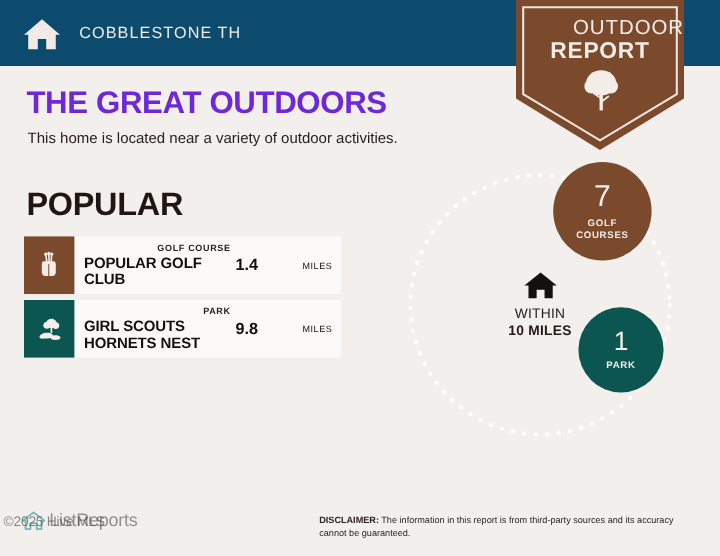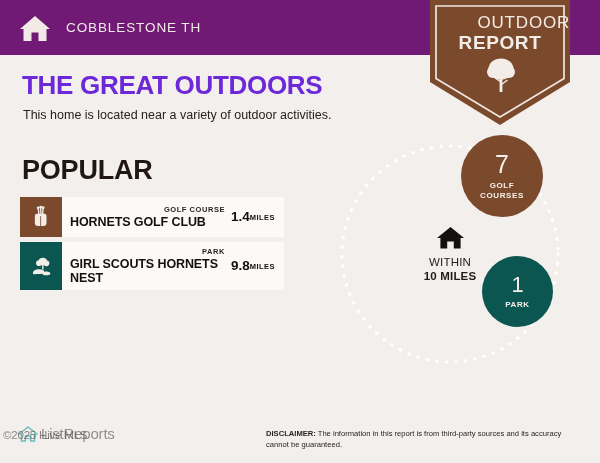--- a/index.html
+++ b/index.html
@@ -16,21 +16,21 @@
     color: #1c1411;
   }
 
   
   #header-bar {
     position: absolute;
     left: 0;
     top: 0;
     width: 600px;
     height: 55px;
-    background: #701a75;
+    background: #0c4a6e;
     display: flex;
     align-items: center;
   }
   #header-home-icon {
     margin-left: 18px;
     width: 34px;
     height: 30px;
     display: block;
   }
   #header-title {
@@ -155,24 +155,25 @@
     justify-content: center;
   }
   .poi-dist-num {
     font-size: 13.5px;
     font-weight: bold;
     color: #15100d;
     line-height: 1;
   }
   .poi-dist-unit {
     font-size: 7.5px;
-    font-weight: bold;
+    font-weight: normal;
     letter-spacing: 0.5px;
     color: #15100d;
     margin-top: 1px;
+    padding-left: 37px;
   }
 
   
   #radial-area {
     position: absolute;
     left: 330px;
     top: 130px;
     width: 270px;
     height: 250px;
   }
@@ -334,21 +335,21 @@
         <path d="M9 3.5 L9.8 10 M11.6 2.6 L11.9 9.8 M14.2 3.2 L13.8 10" stroke="#f4ece7" stroke-width="1.5" fill="none" stroke-linecap="round"></path>
         <circle cx="8.9" cy="3" r="1.5" fill="#f4ece7"></circle>
         <circle cx="11.7" cy="2.3" r="1.5" fill="#f4ece7"></circle>
         <circle cx="14.4" cy="2.9" r="1.5" fill="#f4ece7"></circle>
         <path d="M7.4 9.5 L15.9 9.5 C17.3 9.5 18 10.6 18 12.2 L18 19.5 C18 21.6 16.6 22.8 14.8 22.8 L8.5 22.8 C6.7 22.8 5.3 21.6 5.3 19.5 L5.3 12.2 C5.3 10.6 6 9.5 7.4 9.5 Z" fill="#f4ece7"></path>
         <path d="M11.6 12 L11.6 22.8" stroke="#7b4a2d" stroke-width="0.9" fill="none"></path>
       </svg>
     </div>
     <div class="poi-text">
       <span class="poi-cat">GOLF COURSE</span>
-      <span class="poi-name">HORNETS GOLF CLUB</span>
+      <span class="poi-name">POPULAR GOLF CLUB</span>
     </div>
     <div class="poi-dist">
       <span class="poi-dist-num">1.4</span>
       <span class="poi-dist-unit">MILES</span>
     </div>
   </div>
 
   <div class="poi-row">
     <div class="poi-icon" style="background:#0b5650">
       <svg viewBox="0 0 26 26" width="23" height="23" aria-hidden="true">

